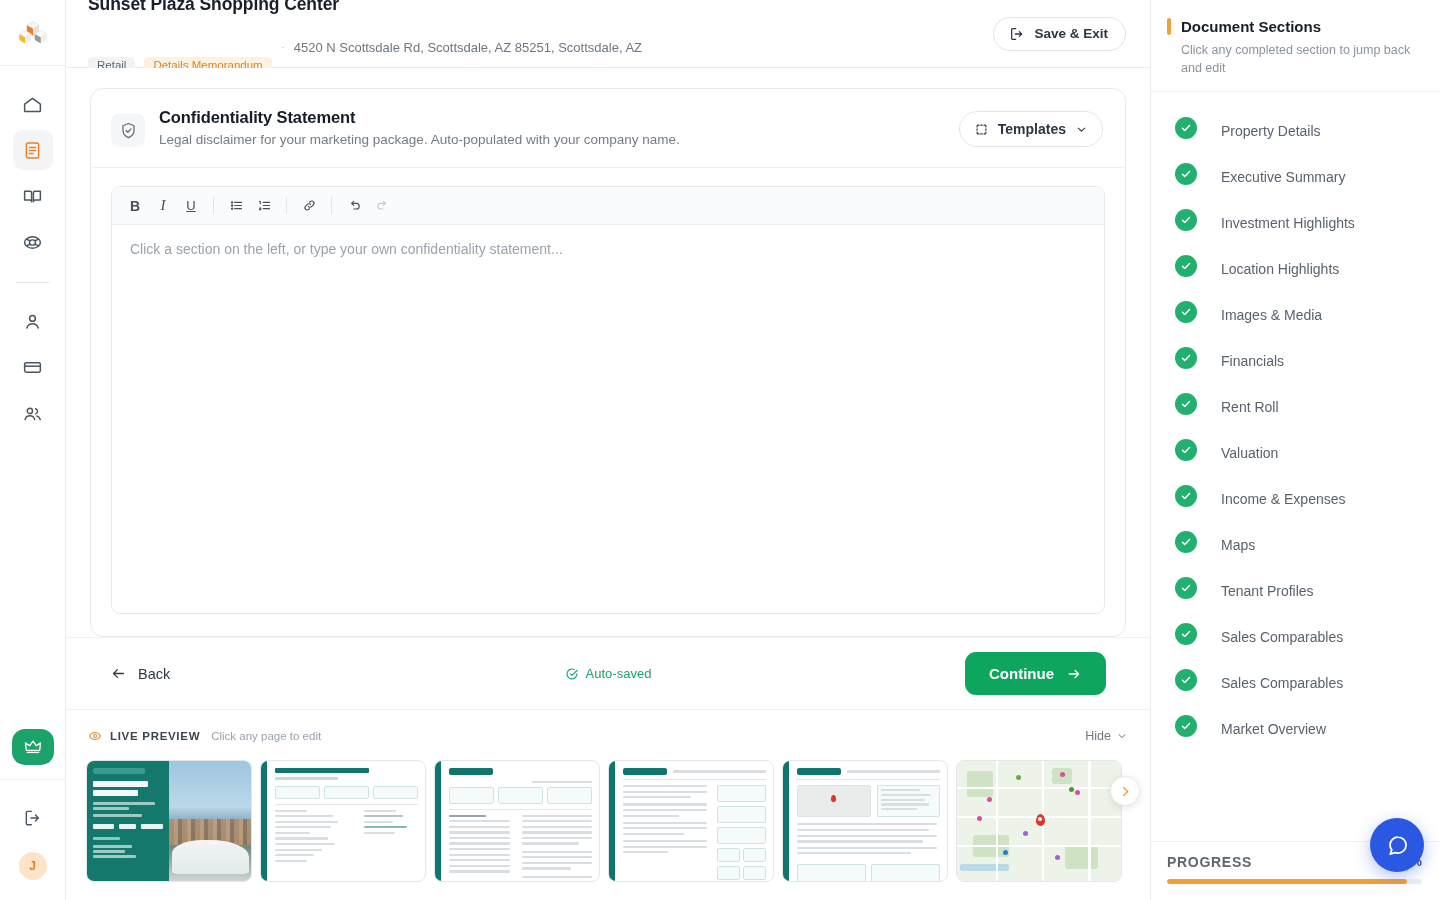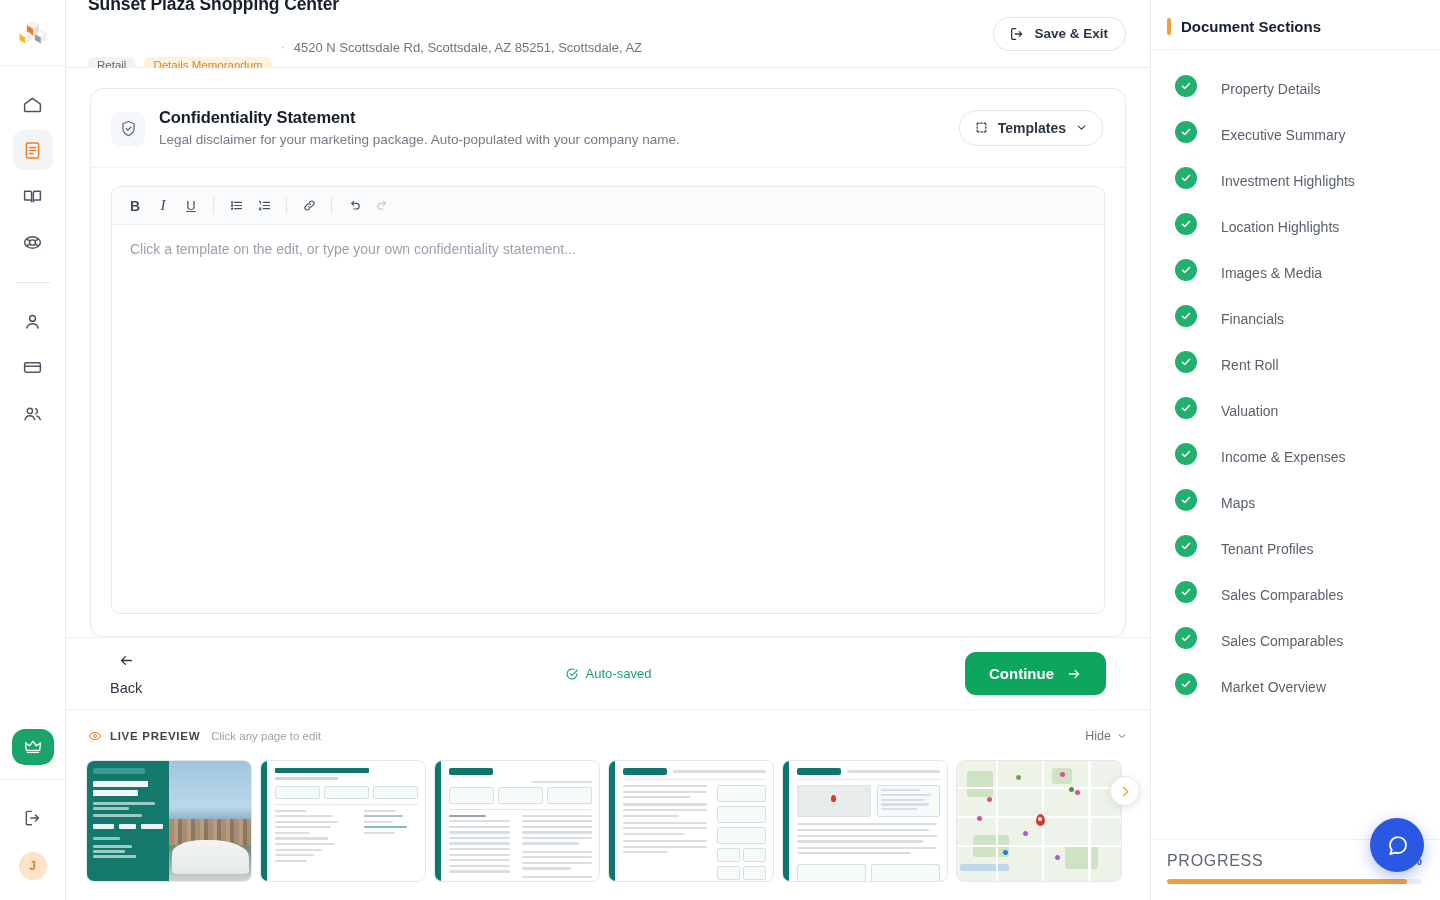--- a/index.html
+++ b/index.html
@@ -75,21 +75,21 @@
 
   
   .center-body { flex: 1 1 auto; display: flex; flex-direction: column; min-height: 0; background: #fff; }
 
   .card-wrap { padding: 20px 24px 0 24px; }
   .card {
     border: 1px solid #e8ebee; border-radius: 13px; background: #fff;
     overflow: hidden;
   }
   .card-head {
-    display: flex; align-items: center; gap: 14px;
+    display: flex; align-items: flex-end; gap: 14px;
     padding: 19px 22px 20px 20px; border-bottom: 1px solid #eef0f2;
   }
   .shield-badge {
     width: 34px; height: 34px; border-radius: 9px; background: #f4f6f8;
     display: flex; align-items: center; justify-content: center; color: #5f6b78;
     flex: 0 0 34px; margin-top: 2px;
   }
   .card-head-text { flex: 1 1 auto; min-width: 0; }
   .card-title { font-size: 16.5px; font-weight: 700; color: #151d28; letter-spacing: -0.1px; }
   .card-sub { font-size: 13.5px; color: #737c87; margin-top: 5px; }
@@ -120,21 +120,21 @@
   .editor-canvas { flex: 1 1 auto; padding: 16px 18px; }
   .editor-placeholder { font-size: 14px; color: #9aa2ac; }
 
   
   .actionbar {
     height: 72px; flex: 0 0 72px;
     border-top: 1px solid #eef0f2;
     display: flex; align-items: center; padding: 0 44px 0 44px;
     position: relative; background: #fff;
   }
-  .back-btn { display: inline-flex; align-items: center; gap: 11px; font-size: 14.5px; color: #2e3845; font-weight: 500; flex-direction: column; }
+  .back-btn { display: inline-flex; align-items: center; gap: 11px; font-size: 14.5px; color: #2e3845; font-weight: 500; }
   .autosave {
     position: absolute; left: 0; right: 0; margin: 0 auto; width: 160px;
     display: flex; align-items: center; justify-content: center; gap: 7px;
     font-size: 13px; color: #1aa46a;
   }
   .continue-btn {
     margin-left: auto;
     background: #0ea55f; color: #fff; border: none;
     border-radius: 11px; padding: 13px 24px;
     font-size: 15px; font-weight: 600;
@@ -230,21 +230,21 @@
     padding: 8px 16px 8px 24px; height: 46px;
   }
   .sec-check {
     width: 22px; height: 22px; border-radius: 50%; background: #22b06f;
     display: flex; align-items: center; justify-content: center; flex: 0 0 22px;
   }
   .sec-label { font-size: 14px; color: #59626d; }
 
   .progress-wrap { flex: 0 0 auto; border-top: 1px solid #eef0f2; padding: 12px 18px 16px 16px; background:#fff; }
   .progress-top { display: flex; align-items: center; justify-content: space-between; }
-  .progress-label { font-size: 16px; font-weight: 400; letter-spacing: 0.7px; color: #5d6671; }
+  .progress-label { font-size: 14px; font-weight: 700; letter-spacing: 0.7px; color: #5d6671; }
   .progress-val { font-size: 12.5px; font-weight: 600; color: #3b444f; }
   .progress-track { height: 5px; background: #eef0f2; border-radius: 3px; margin-top: 9px; overflow: hidden; }
   .progress-fill { height: 100%; background: #f0a03a; border-radius: 3px; }
 
   .chat-fab {
     position: absolute; right: 16px; bottom: 28px;
     width: 54px; height: 54px; border-radius: 50%;
     background: #2b58e3; box-shadow: 0 5px 16px rgba(43,88,227,.36);
     display: flex; align-items: center; justify-content: center; color: #fff;
   }
@@ -425,21 +425,21 @@
                   </svg>
                 </div>
                 <div class="tb-btn dim">
                   <svg width="15" height="15" viewBox="0 0 24 24" fill="none" stroke="currentColor" stroke-width="1.8" stroke-linecap="round" stroke-linejoin="round">
                     <path d="M16 8.5H9a4.5 4.5 0 0 0 0 9h4"></path>
                       <path d="M13.4 5.3l3.2 3.2-3.2 3.2"></path>
                   </svg>
                 </div>
               </div>
               <div class="editor-canvas">
-                <div class="editor-placeholder">Click a template on the edit, or type your own confidentiality statement...</div>
+                <div class="editor-placeholder">Click a section on the left, or type your own confidentiality statement...</div>
               </div>
             </div>
           </div>
         </div>
       </div>
 
       <div class="actionbar">
         <div class="back-btn">
           <svg width="17" height="17" viewBox="0 0 24 24" fill="none" stroke="currentColor" stroke-width="1.8" stroke-linecap="round" stroke-linejoin="round">
             <path d="M19 12H5M10.5 6.5 5 12l5.5 5.5"></path>
@@ -710,20 +710,21 @@
       </div>
     </div>
   </div>
 
   <div class="right">
     <div class="right-head">
       <div class="rh-title-row">
         <div class="rh-bar"></div>
         <div class="rh-title">Document Sections</div>
       </div>
+      <div class="rh-sub">Click any completed section to jump back and edit</div>
     </div>
 
     <div class="sections" id="sections-list">
         <div class="section-row">
           <span class="sec-check">
             <svg width="12" height="12" viewBox="0 0 24 24" fill="none" stroke="#ffffff" stroke-width="3" stroke-linecap="round" stroke-linejoin="round">
               <path d="M5 12.5l4.5 4.5L19 7"></path>
             </svg>
           </span>
           <span class="sec-label">Property Details</span>

